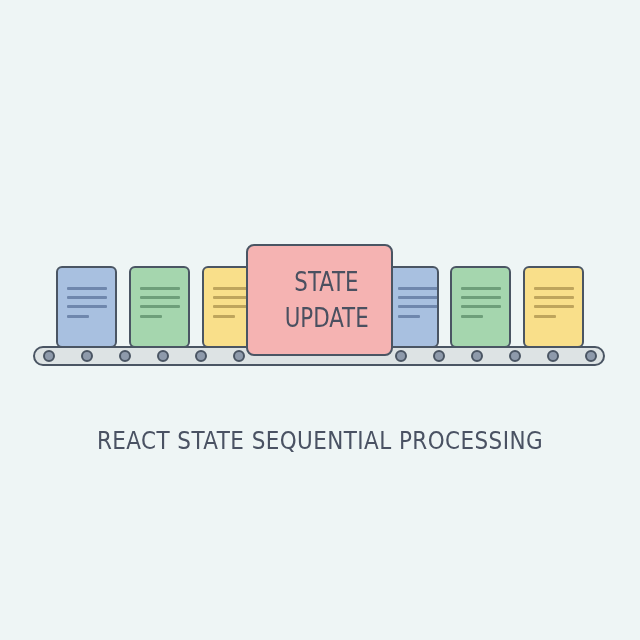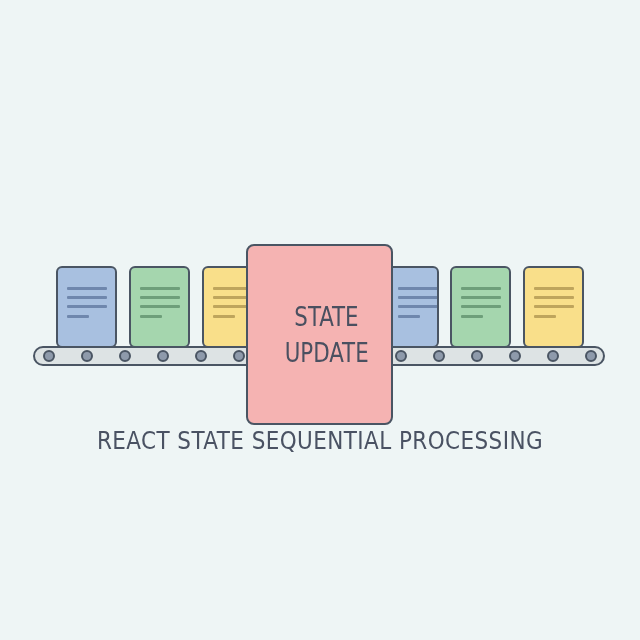--- a/index.html
+++ b/index.html
@@ -2,21 +2,21 @@
 <html><head>
 <meta charset="utf-8">
 <style>
   html, body { margin:0; padding:0; }
   body { width:640px; height:640px; background:#eef5f5; position:relative; overflow:hidden; font-family:"DejaVu Sans", sans-serif; }
   .belt { position:absolute; left:33px; top:346px; width:572px; height:20px; background:#dde3e4; border:2.5px solid #4a5563; border-radius:14px; box-sizing:border-box; }
   .roller { position:absolute; top:350px; width:12px; height:12px; border-radius:50%; background:#8e9aab; border:2px solid #4a5563; box-sizing:border-box; }
   .card { position:absolute; top:266px; width:61px; height:82px; border:2.5px solid #4a5563; border-radius:6px; box-sizing:border-box; overflow:hidden; }
   .card .ln { position:absolute; left:9px; height:2.5px; border-radius:1px; }
   .card .l1 { top:19px; width:40px; } .card .l2 { top:28px; width:40px; } .card .l3 { top:37px; width:40px; } .card .l4 { top:47px; width:22px; }
-  .center { position:absolute; left:246px; top:244px; width:147px; height:181px; border:2.5px solid #4a5563; border-radius:8px; box-sizing:border-box; display:flex; flex-direction:column; align-items:center; justify-content:center;padding-left:14px; }
+  .center { position:absolute; left:246px; top:244px; width:147px; height:112px; border:2.5px solid #4a5563; border-radius:8px; box-sizing:border-box; display:flex; flex-direction:column; align-items:center; justify-content:center;padding-left:14px; }
   .center span { font-family:"DejaVu Sans Condensed","DejaVu Sans", sans-serif; font-size:27px; color:#4a5060; line-height:36px; letter-spacing:0px; transform:scaleX(0.88); }
   .title { position:absolute; left:0; top:426px; width:640px; text-align:center; font-size:25px; color:#4a5263; transform:scaleX(0.86); letter-spacing:0.5px; }
 </style>
 </head>
 <body>
 
 <div class="belt"></div>
 
 <div class="roller" style="left:43px"></div>
 <div class="roller" style="left:81px"></div>

